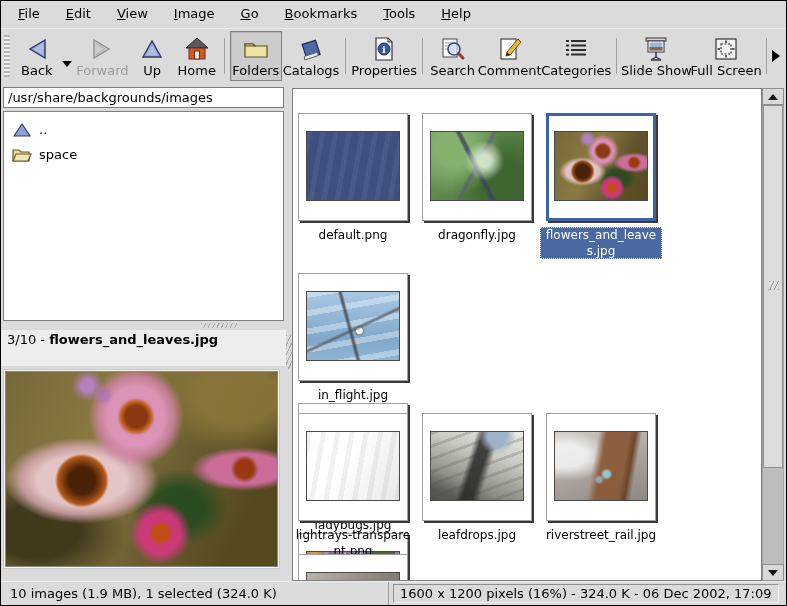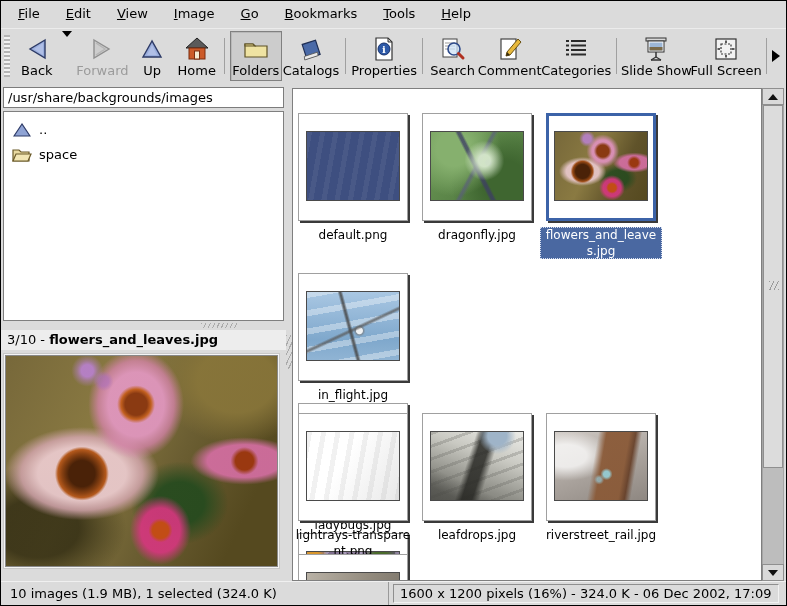--- a/index.html
+++ b/index.html
@@ -20,41 +20,41 @@
   .tb-grip { width:8px; height:42px; margin:0 3px 0 3px;
              background:repeating-linear-gradient(180deg,#b5b5b5 0 2px,#f2f2f2 2px 4px);
              background-size:3px 100%; background-repeat:repeat-x; }
   .tb-btn { display:flex; flex-direction:column; align-items:center; justify-content:flex-end;
             padding:3px 7px 2px 7px; min-width:44px; height:50px; border:1px solid transparent; }
   .tb-btn .icon { height:28px; display:flex; align-items:center; justify-content:center; }
   .tb-btn .tb-label { font-size:13px; line-height:15px; white-space:nowrap; }
   .tb-btn.active { background:#cccccc; border:1px solid #808080; box-shadow:inset 1px 1px 0 #b8b8b8; }
   .tb-btn.disabled .tb-label { color:#9b9b9b; }
   .tb-sep { width:1px; height:36px; background:#a0a0a0; margin:0 5px; }
-  .tb-back-wrap { display:flex; align-items:flex-start; }
+  .tb-back-wrap { display:flex; align-items:flex-end; }
   .dd-arrow { width:0; height:0; border-left:5px solid transparent; border-right:5px solid transparent;
               border-top:6px solid #000; margin:0 3px 14px 1px; }
   .tb-overflow { margin-left:auto; margin-right:4px; display:flex; align-items:center; }
   .tb-overflow .tri { width:0; height:0; border-top:6px solid transparent; border-bottom:6px solid transparent;
                       border-left:8px solid #000; }
 
   
   .content { flex:1; display:flex; min-height:0; }
 
   .left-panel { width:285px; display:flex; flex-direction:column; min-height:0; }
   .path-entry { height:21px; margin:4px 2px 3px 2px; border:1px solid #7c7c7c; background:#fff;
                 font-family:inherit; font-size:13px; padding:0 4px; width:281px; }
   .folder-list { height:210px; margin:0 2px; border:1px solid #7f7f7f; background:#fff;
                  padding-top:5px; overflow:hidden; }
   .tree-row { display:flex; align-items:center; height:25px; padding-left:8px; }
   .tree-row .t-icon { width:20px; display:flex; justify-content:center; margin-right:7px; }
   .h-splitter { height:9px; position:relative; }
   .h-splitter::after { content:""; position:absolute; left:200px; top:2px; width:36px; height:5px;
                        background:repeating-linear-gradient(115deg,#aaa 0 1px,transparent 1px 4px); }
-  .infobar { height:20px; line-height:20px; padding-left:6px; background:#ededed; font-size:13px;
+  .infobar { height:36px; line-height:20px; padding-left:6px; background:#ededed; font-size:13px;
              white-space:nowrap; overflow:hidden; }
   .infobar b { font-weight:bold; }
   .preview { flex:1; margin:3px 6px 12px 2px; border:1px solid #c8c8c8; background:#f4f4f4; padding:1px; }
   .preview-art { width:100%; height:100%; border:1px solid #888;
     background:
       radial-gradient(circle at 30% 7%, rgba(183,128,202,.95) 0 6px, rgba(183,128,202,.5) 10px, transparent 16px),
       radial-gradient(circle at 36% 12%, rgba(170,110,190,.6) 0 5px, transparent 10px),
       radial-gradient(circle at 48% 23%, #8a3a12 0 11px, #c2601f 15px, transparent 19px),
       radial-gradient(ellipse at 48% 23%, rgba(224,150,190,.95) 0 14%, rgba(216,132,174,.75) 19%, transparent 24%),
       radial-gradient(circle at 28% 56%, #4a2208 0 13px, #8a4212 20px, #b4591c 24px, transparent 27px),

